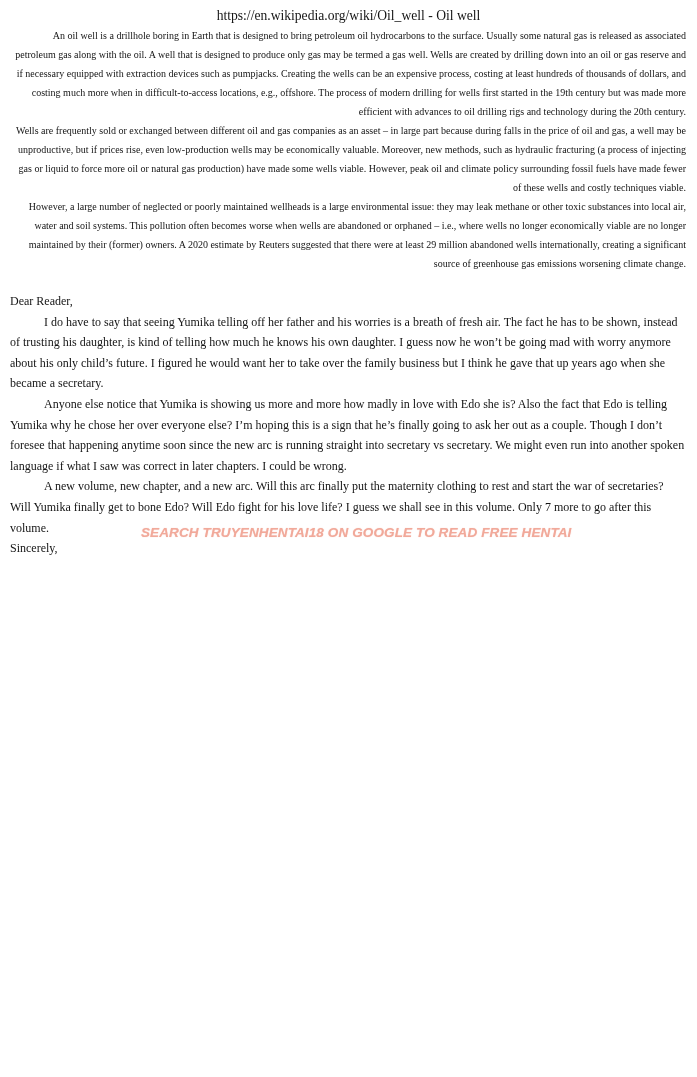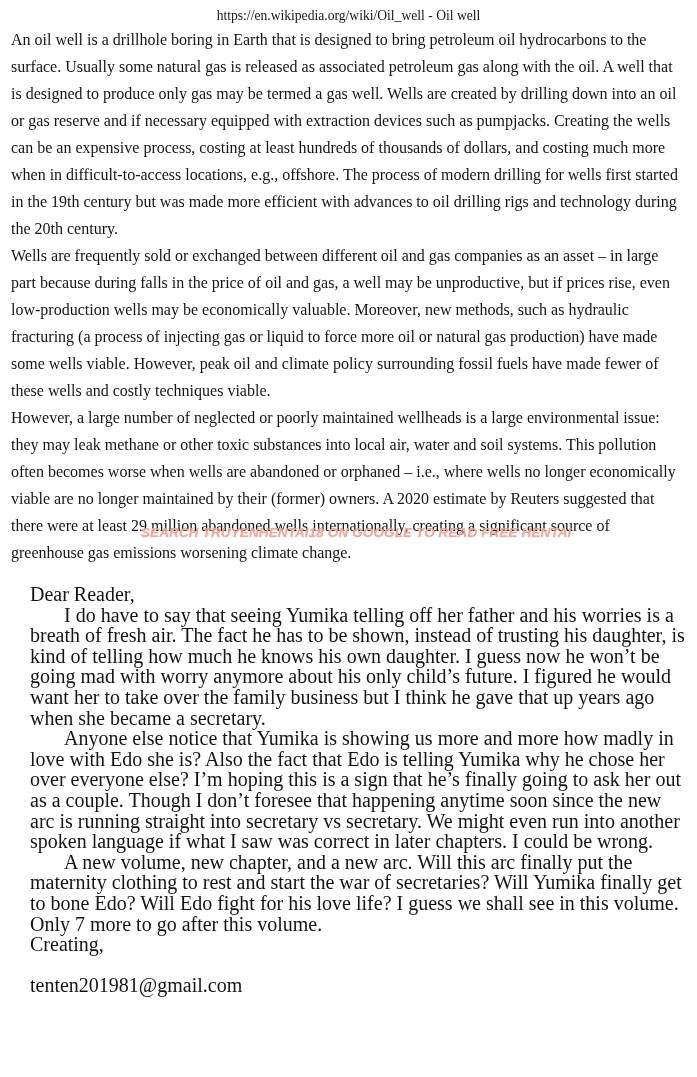--- a/index.html
+++ b/index.html
@@ -28,37 +28,36 @@
   .wiki-block {
     text-align: center;
   }
   .wiki-url {
     font-size: 13.6px;
     line-height: 20px;
     text-align: center;
     margin: 0 0 0 0;
   }
   .wiki-para {
-    font-size: 16px;
-    line-height: 27px;
-    text-align: left;
+    font-size: 10px;
+    line-height: 19px;
+    text-align: right;
     margin: 0;
     padding: 0 1px;
   }
   .wiki-para.p-first {
     text-indent: 0;
   }
 
   
   .letter {
     margin-top: 18px;
     text-align: left;
-    font-size: 20px;
+    font-size: 12px;
     line-height: 20.6px;
-    margin-left: 20px;
   }
   .letter p {
     margin: 0;
     text-align: left;
   }
   .salutation {
     margin-bottom: 0;
   }
   .letter-para {
     text-indent: 34px;
@@ -113,23 +112,22 @@
 
     <p class="salutation">Dear Reader,</p>
 
     <p class="letter-para">I do have to say that seeing Yumika telling off her father and his worries is a breath of fresh air.  The fact he has to be shown, instead of trusting his daughter, is kind of telling how much he knows his own daughter.  I guess now he won’t be going mad with worry anymore about his only child’s future.  I figured he would want her to take over the family business but I think he gave that up years ago when she became a secretary.</p>
 
     <p class="letter-para">Anyone else notice that Yumika is showing us more and more how madly in love with Edo she is?  Also the fact that Edo is telling Yumika why he chose her over everyone else?  I’m hoping this is a sign that he’s finally going to ask her out as a couple.  Though I don’t foresee that happening anytime soon since the new arc is running straight into secretary vs secretary.  We might even run into another spoken language if what I saw was correct in later chapters.  I could be wrong.</p>
 
     <p class="letter-para">A new volume, new chapter, and a new arc.  Will this arc finally put the maternity clothing to rest and start the war of secretaries?  Will Yumika finally get to bone Edo?  Will Edo fight for his love life?  I guess we shall see in this volume.  Only 7 more to go after this volume.</p>
 
 
-    <p class="closing-line no-indent">Creating,</p>
+    <p class="closing-line no-indent">Sincerely,</p>
 
     <div class="signature-block">
-      <p class="sig-line">tenten201981@gmail.com</p>
     </div>
 
   </div>
 
   <div class="watermark">SEARCH TRUYENHENTAI18 ON GOOGLE TO READ FREE HENTAI</div>
 
 </div>
 
 </body></html>

